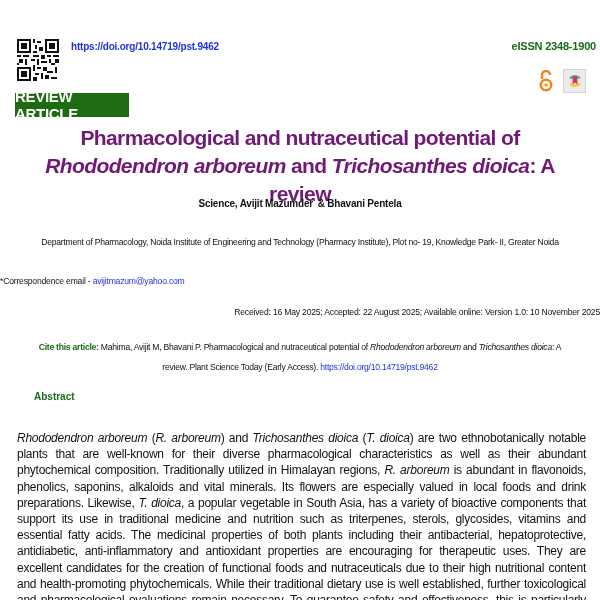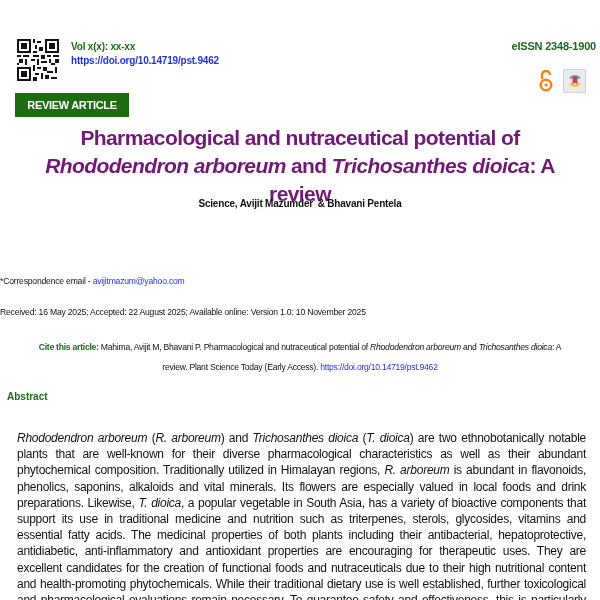--- a/index.html
+++ b/index.html
@@ -5,32 +5,32 @@
   html, body { margin:0; padding:0; background:#ffffff; }
   body { width:600px; height:600px; overflow:hidden; position:relative;
          font-family:"Liberation Sans", "DejaVu Sans", sans-serif; color:#111; }
   .abs { position:absolute; }
   .qr { left:17px; top:39px; width:42px; height:42px; }
   .journal { left:71px; top:40px; font-size:10px; font-weight:bold; color:#1a6b1a; line-height:14px; letter-spacing:-0.2px; }
   .journal .doi { color:#2233dd; }
   .eissn { right:4px; top:40px; font-size:11px; font-weight:bold; color:#1a6b1a; letter-spacing:-0.2px; }
   .oa-icon { left:539px; top:70px; width:14px; height:22px; }
   .cm-icon { left:563px; top:69px; width:23px; height:24px; background:#ebebeb; border:1px solid #d4d4d4; box-sizing:border-box; display:flex; align-items:center; justify-content:center; }
-  .badge { left:15px; top:93px; width:114px; height:24px; background:#1f6b12; color:#fff; font-size:11px; font-weight:bold;
+  .badge { left:15px; top:93px; width:114px; height:24px; background:#1f6b12; color:#fff; font-size:15px; font-weight:bold;
            display:flex; align-items:center; justify-content:center; letter-spacing:-0.3px; }
   .title { left:20px; top:124px; width:560px; text-align:center; font-size:21px; font-weight:bold; color:#701a75; line-height:28px; letter-spacing:-0.6px; }
   .authors { left:0; top:198px; width:600px; text-align:center; font-size:10px; font-weight:bold; letter-spacing:-0.2px; }
   .affil { left:30px; top:236px; width:540px; text-align:center; font-size:8.6px; line-height:13px; letter-spacing:-0.25px; }
   .email { left:0; top:276px; width:580px; text-align:left; font-size:8.6px; letter-spacing:-0.2px; }
   .email .link { color:#2233dd; }
-  .dates { left:0; top:307px; width:600px; text-align:left; font-size:8.6px; letter-spacing:-0.2px; }
+  .dates { left:0; top:307px; width:600px; text-align:right; font-size:8.6px; letter-spacing:-0.2px; }
   .cite { left:30px; top:337px; width:540px; text-align:center; font-size:8.6px; line-height:20px; letter-spacing:-0.25px; }
   .cite .lbl { color:#1a6b1a; font-weight:bold; }
   .cite .link { color:#2233dd; }
-  .abs-head { left:7px; top:391px; font-size:10px; font-weight:bold; color:#1a6b1a; }
+  .abs-head { left:34px; top:391px; font-size:10px; font-weight:bold; color:#1a6b1a; }
   .abstract { left:17px; top:430px; width:569px; font-size:12px; line-height:16.2px; text-align:justify; letter-spacing:-0.25px; }
   i { font-style:italic; }
 </style>
 </head>
 <body>
 
 <div class="abs qr">
   <svg width="42" height="42" viewBox="0 0 21 21" shape-rendering="crispEdges">
     <rect width="21" height="21" fill="#fff"></rect>
     <g fill="#111">
@@ -77,21 +77,20 @@
       <rect x="15" y="16" width="3" height="1"></rect>
         <rect x="19" y="14" width="1" height="3"></rect>
         <rect x="14" y="18" width="2" height="2"></rect>
         <rect x="17" y="19" width="3" height="1"></rect>
         <rect x="8" y="19" width="2" height="2"></rect>
     </g>
   </svg>
 </div>
 
 <div class="abs journal">
-  <div>Vol x(x): xx-xx</div>
   <div class="doi">https://doi.org/10.14719/pst.9462</div>
 </div>
 
 <div class="abs eissn">eISSN 2348-1900</div>
 
 <div class="abs oa-icon">
   <svg width="14" height="22" viewBox="0 0 14 22">
     <path d="M3 9 V5 a4 4 0 0 1 8 0" fill="none" stroke="#f68212" stroke-width="2.4"></path>
     <circle cx="7" cy="15" r="5.3" fill="none" stroke="#f68212" stroke-width="2.4"></circle>
     <circle cx="7" cy="15" r="1.6" fill="#f68212"></circle>
@@ -110,20 +109,21 @@
 
 <div class="abs title">
   <span>Pharmacological and nutraceutical potential of </span><i>Rhododendron arboreum</i><span> and </span><i>Trichosanthes dioica</i><span>: A review</span>
 </div>
 
 <div class="abs authors">
   <span>Science, Avijit Mazumder</span><sup style="font-size:6px">*</sup><span> &amp; Bhavani Pentela</span>
 </div>
 
 <div class="abs affil">
+  <div>Department of Pharmacology, Noida Institute of Engineering and Technology (Pharmacy Institute), Plot no- 19, Knowledge Park- II, Greater Noida</div>
 </div>
 
 <div class="abs email">
   <span>*Correspondence email - </span><span class="link">avijitmazum@yahoo.com</span>
 </div>
 
 <div class="abs dates">Received: 16 May 2025; Accepted: 22 August 2025; Available online: Version 1.0: 10 November 2025</div>
 
 <div class="abs cite">
   <span class="lbl">Cite this article:</span><span> Mahima, Avijit M, Bhavani P. Pharmacological and nutraceutical potential of </span><i>Rhododendron arboreum</i><span> and </span><i>Trichosanthes dioica</i><span>: A review. Plant Science Today (Early Access). </span><span class="link">https://doi.org/10.14719/pst.9462</span>

